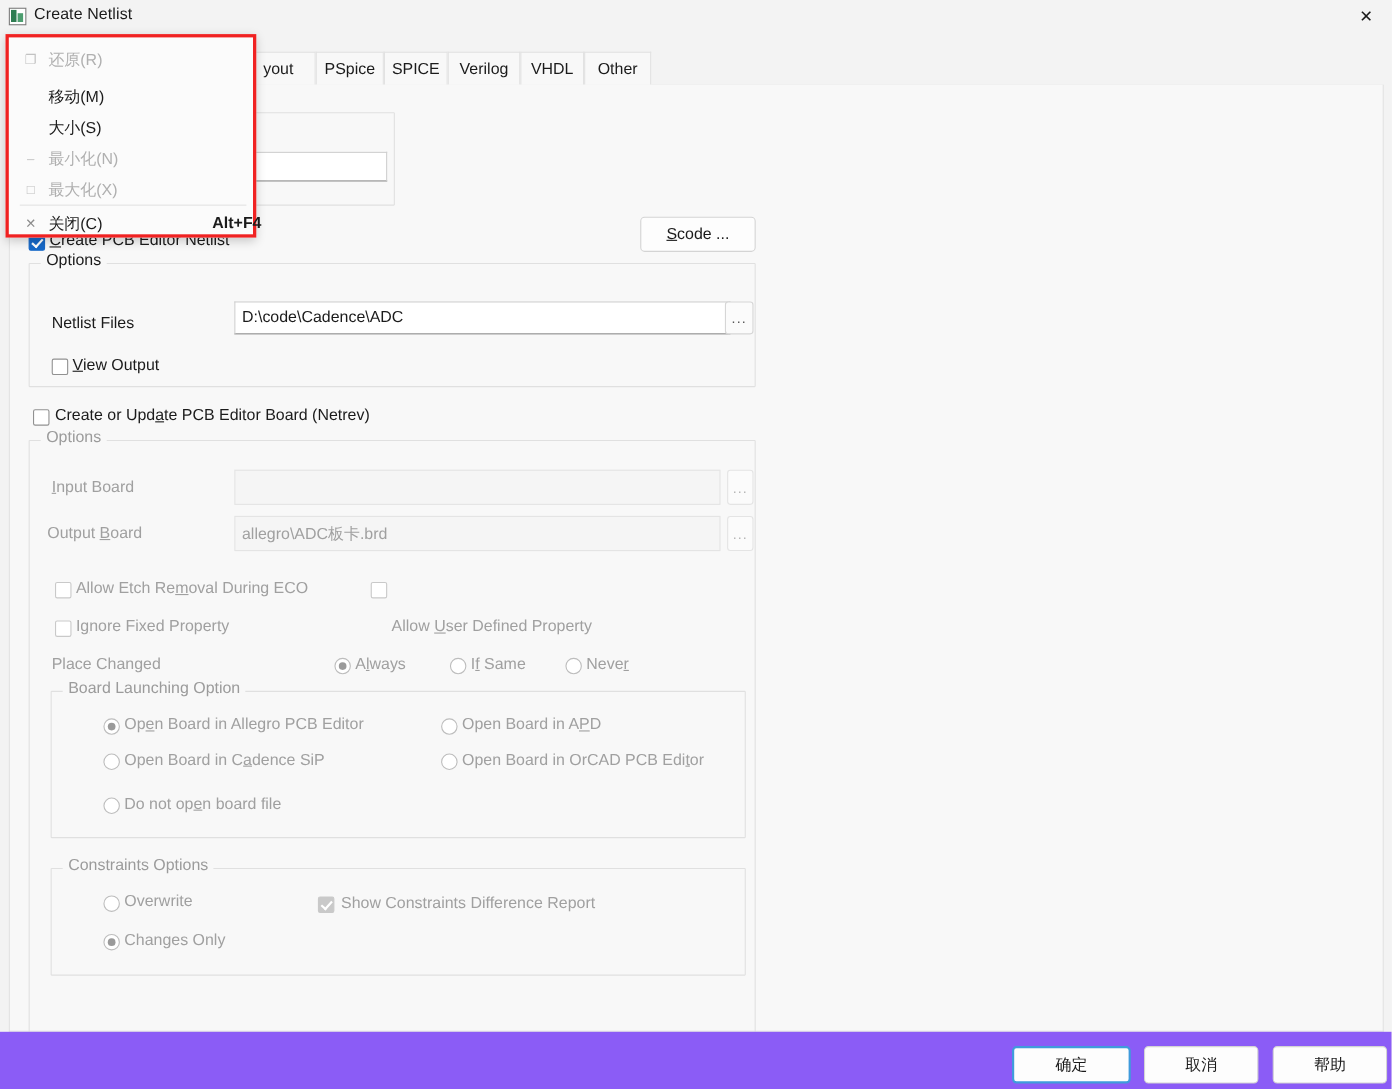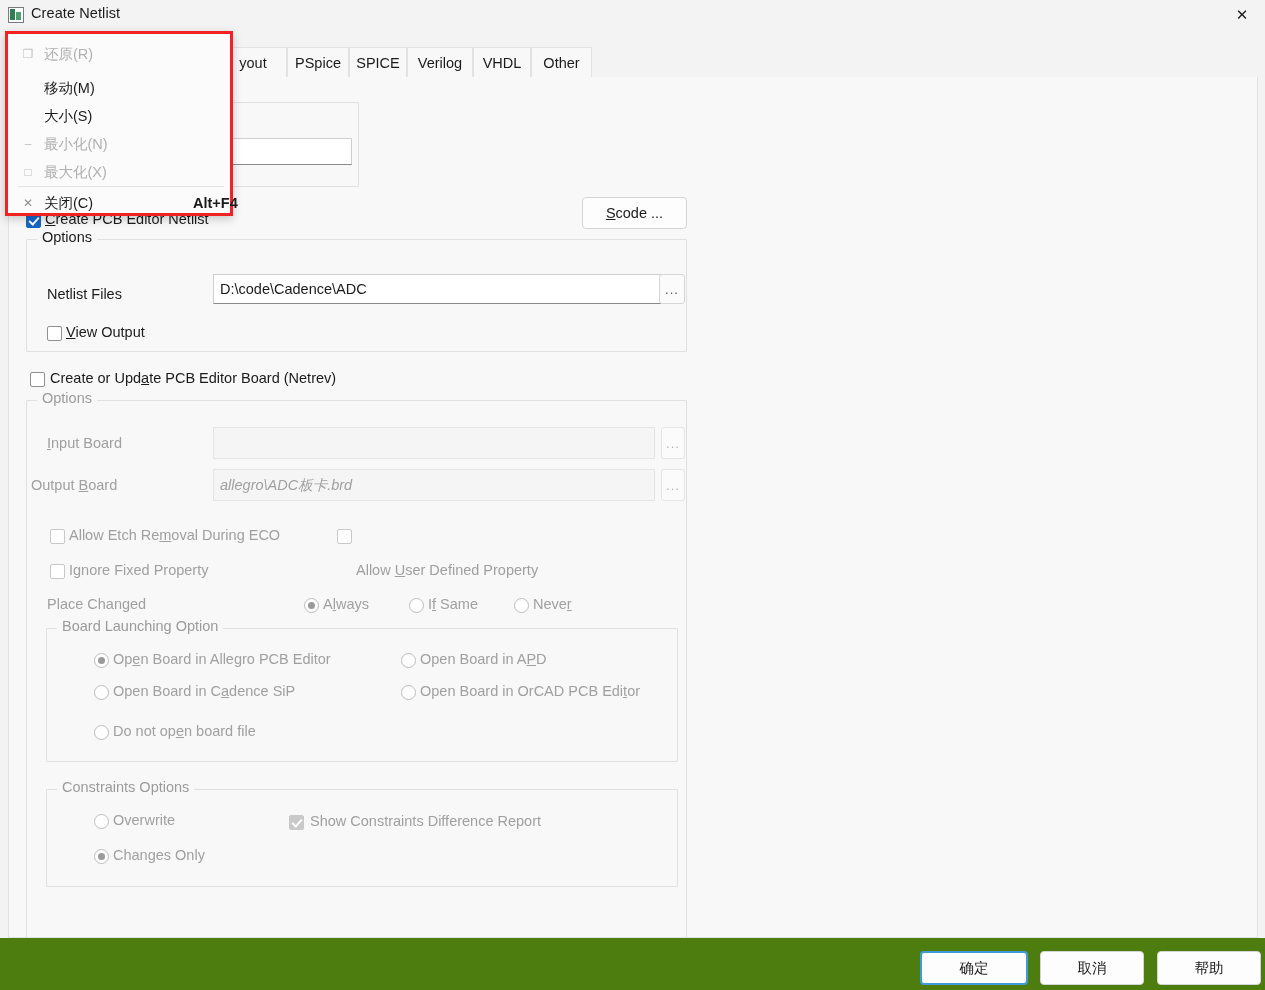--- a/index.html
+++ b/index.html
@@ -62,21 +62,21 @@
   .rb.on::after{content:"";position:absolute;left:3px;top:3px;width:7px;height:7px;border-radius:50%;background:#8f8f8f;}
   .rb.dim{border-color:#bdbdbd;}
   .rb.dim.on::after{background:#9a9a9a;}
 
   
   .btn{position:absolute;background:#fdfdfd;border:1px solid #d4d4d4;box-sizing:border-box;border-radius:4px;
        display:flex;align-items:center;justify-content:center;font-size:14.5px;color:#1b1b1b;}
   .btn.primary{border:2px solid #3f9bdc;}
 
   
-  .footer{position:absolute;left:0;top:938px;width:1265px;height:52px;background:#4d7c0f;}
+  .footer{position:absolute;left:0;top:938px;width:1265px;height:52px;background:#8b5cf6;}
 
   
   .sysmenu{position:absolute;left:5px;top:31px;width:228px;height:185px;background:#fbfbfb;
            border:3px solid #f02222;box-sizing:border-box;box-shadow:0 3px 9px rgba(0,0,0,.20);}
   .mi{position:absolute;left:3px;width:219px;height:28px;display:flex;align-items:center;font-size:14.5px;color:#1b1b1b;}
   .mi.dis{color:#b0b0b0;}
   .mi .mic{position:absolute;left:8px;width:18px;text-align:center;font-size:12px;color:#8c8c8c;}
   .mi.dis .mic{color:#c2c2c2;}
   .mi .mtx{position:absolute;left:33px;font-weight:normal;}
   .mi.dis .mtx{font-weight:normal;}
@@ -134,22 +134,22 @@
     <div class="cb" style="left:21px;top:295px;"></div>
     <div class="lbl" style="left:41px;top:293px;"><span>Create or Upd</span><span class="u">a</span><span>te PCB Editor Board (Netrev)</span></div>
 
     <div class="group" style="left:17px;top:323px;width:661px;height:573px;">
       <div class="group-title dim">Options</div>
 
       <div class="lbl dim" style="left:20px;top:34px;"><span class="u">I</span><span>nput Board</span></div>
       <input class="inp dis" style="left: 186px; top: 26px; width: 442px; height: 32px;" value="">
       <div class="dots dis" style="left:634px;top:26px;width:24px;height:32px;">...</div>
 
-      <div class="lbl dim" style="left:4px;top:76px;"><span>Output </span><span class="u">B</span><span>oard</span></div>
-      <input class="inp dis" style="left: 186px; top: 68px; width: 442px; height: 32px; font-style: italic;" value="allegro\ADC板卡.brd">
+      <div class="lbl dim" style="left:16px;top:76px;"><span>Output </span><span class="u">B</span><span>oard</span></div>
+      <input class="inp dis" style="left: 186px; top: 68px; width: 442px; height: 32px;" value="allegro\ADC板卡.brd">
       <div class="dots dis" style="left:634px;top:68px;width:24px;height:32px;">...</div>
 
       <div class="cb dis" style="left:23px;top:128px;"></div>
       <div class="lbl dim" style="left:42px;top:126px;"><span>Allow Etch Re</span><span class="u">m</span><span>oval During ECO</span></div>
 
       <div class="cb dis" style="left:310px;top:128px;"></div>
       <div class="lbl dim" style="left:329px;top:126px;margin-top:35px;"><span>Allow </span><span class="u">U</span><span>ser Defined Property</span></div>
 
       <div class="cb dis" style="left:23px;top:163px;"></div>
       <div class="lbl dim" style="left:42px;top:161px;"><span>I</span><span class="u">g</span><span>nore Fixed Property</span></div>

